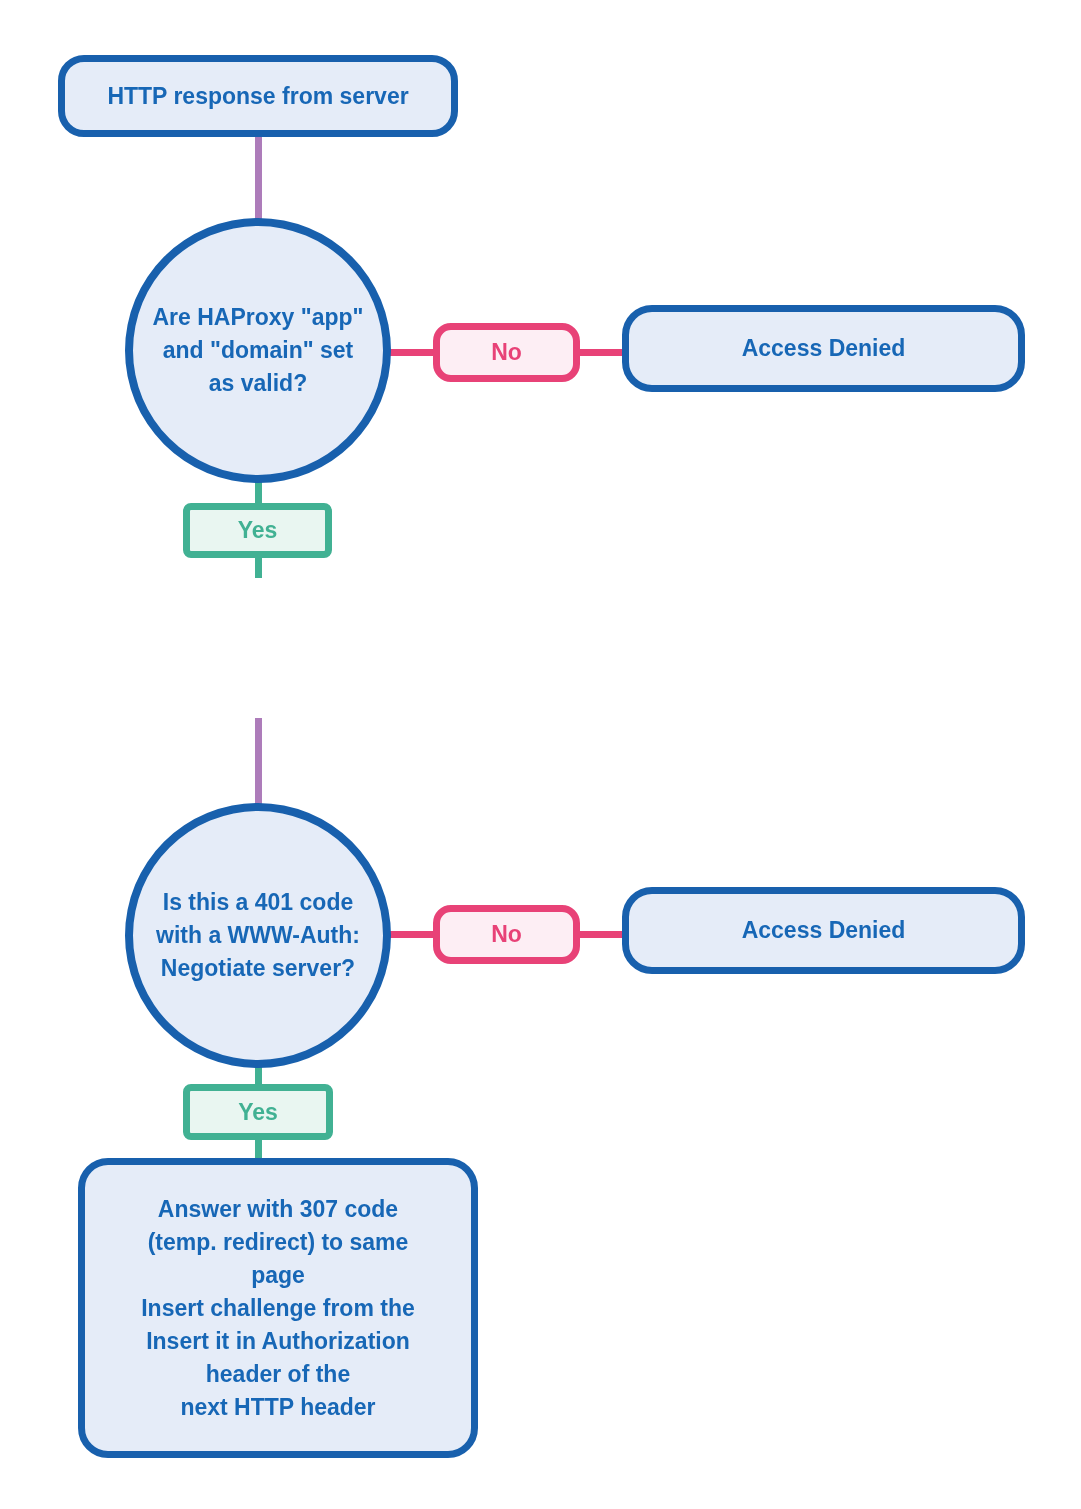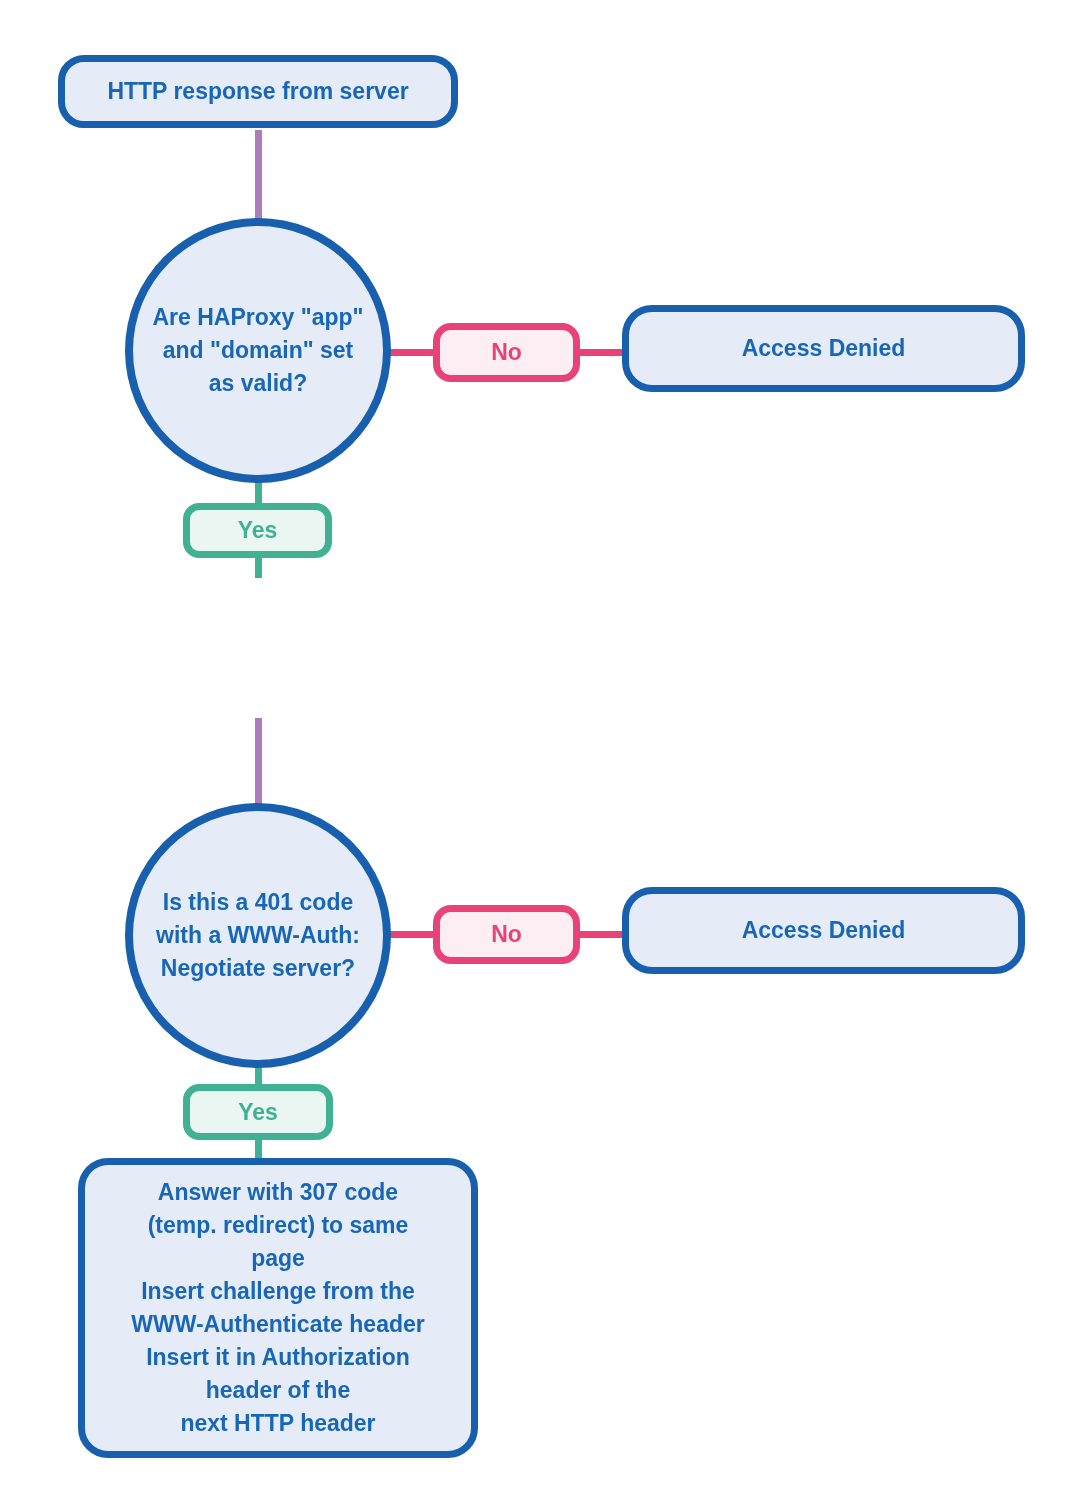--- a/index.html
+++ b/index.html
@@ -47,31 +47,31 @@
     background:var(--pink-fill);
     border:7px solid var(--pink);
     color:var(--pink);
     border-radius:18px;
     text-align:right;
   }
   .green-node{
     background:var(--green-fill);
     border:7px solid var(--green);
     color:var(--green);
-    border-radius:16px;
+    border-radius:8px;
   }
   .conn{position:absolute;z-index:1;}
   .conn.v{width:7px;}
   .conn.h{height:7px;}
   .conn.purple{background:var(--purple);}
   .conn.green{background:var(--green);}
   .conn.pink{background:var(--pink);}
 
   
-  #start{left:58px;top:55px;width:400px;height:73px;border-radius:26px;}
+  #start{left:58px;top:55px;width:400px;height:82px;border-radius:26px;}
   #decision1{left:125px;top:218px;width:266px;height:265px;}
   #no1{left:433px;top:323px;width:147px;height:59px;}
   #access-denied1{left:622px;top:305px;width:403px;height:87px;border-radius:30px;}
   #yes1{left:183px;top:503px;width:149px;height:55px;}
   #process1{left:58px;top:572px;width:400px;height:150px;border-radius:26px;}
   #decision2{left:125px;top:803px;width:266px;height:265px;}
   #no2{left:433px;top:905px;width:147px;height:59px;}
   #access-denied2{left:622px;top:887px;width:403px;height:87px;border-radius:30px;}
   #yes2{left:183px;top:1084px;width:150px;height:56px;}
   #process2{left:58px;top:1158px;width:400px;height:300px;border-radius:30px;margin-left:20px;}
@@ -134,19 +134,18 @@
 
   <div class="node green-node" id="yes2">
     <span>Yes</span>
   </div>
 
   <div class="node blue-node" id="process2">
     <span>Answer with 307 code</span>
     <span>(temp. redirect) to same</span>
     <span>page</span>
     <span>Insert challenge from the</span>
-    <span>WWW-Authenticate header</span>
     <span>Insert it in Authorization</span>
     <span>header of the</span>
     <span>next HTTP header</span>
   </div>
 
 </div>
 
 </body></html>

